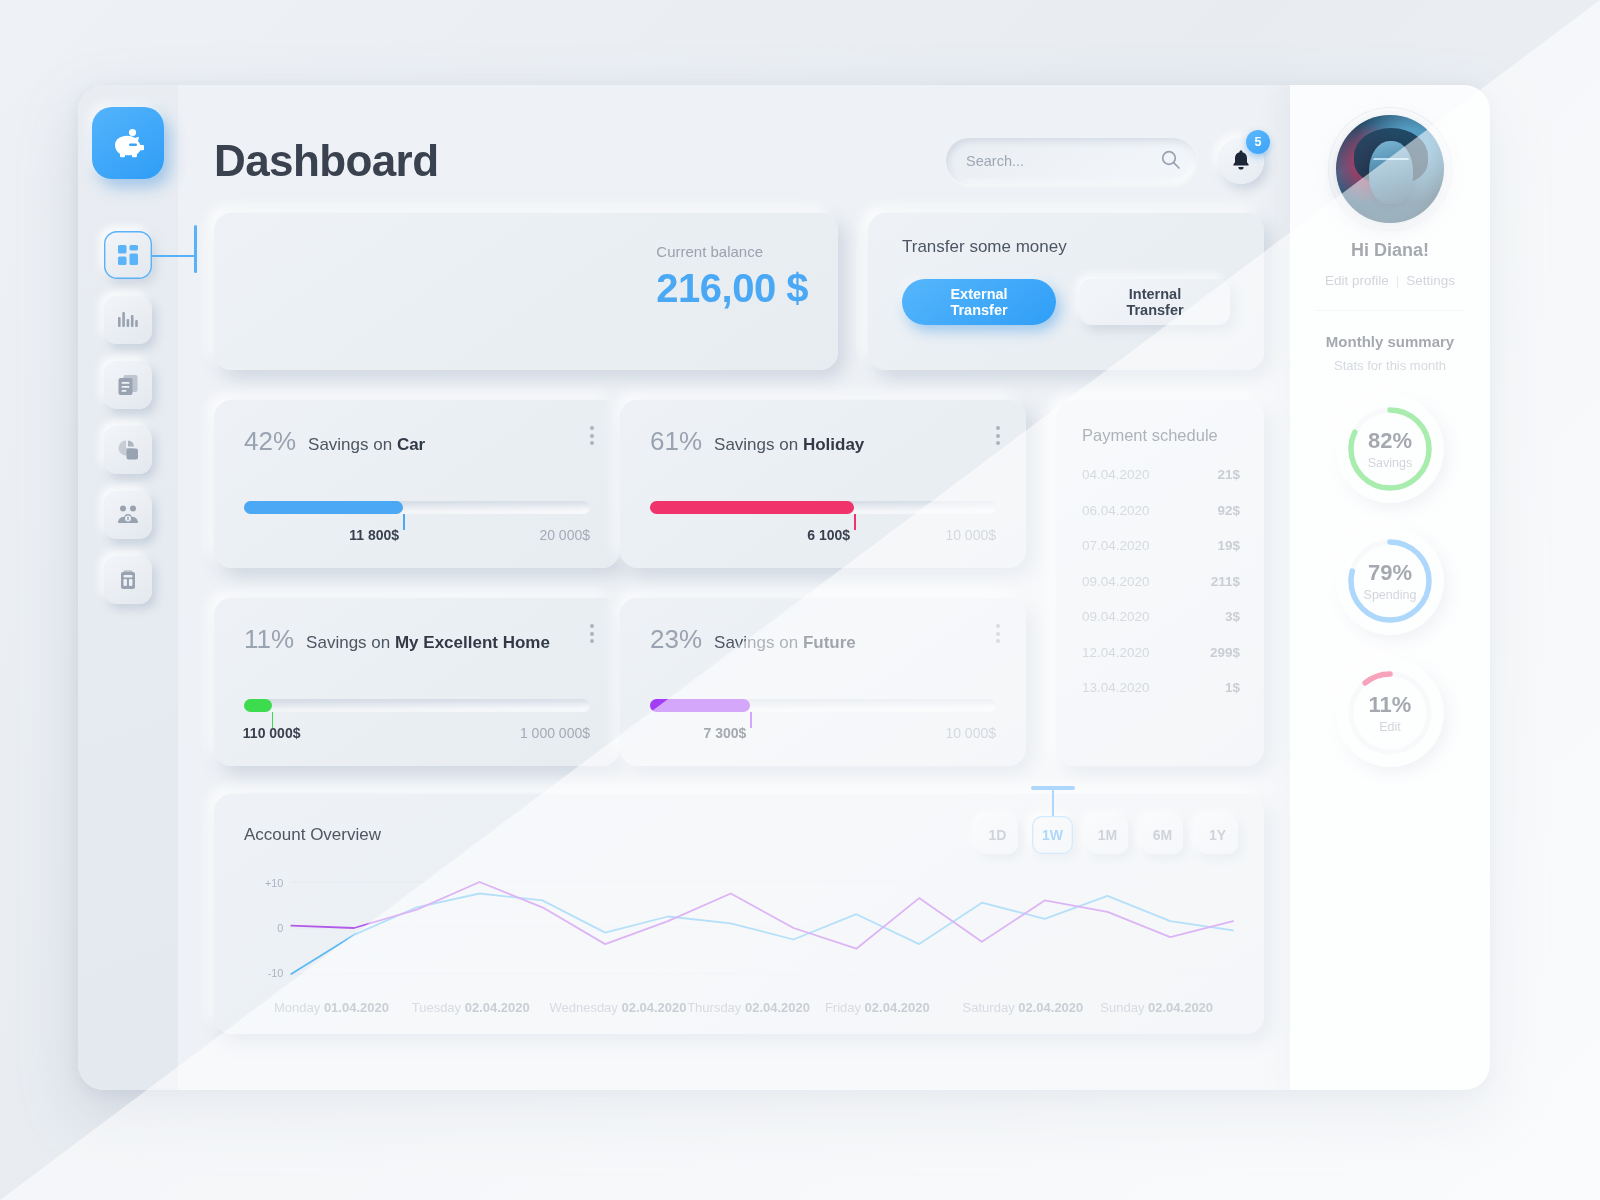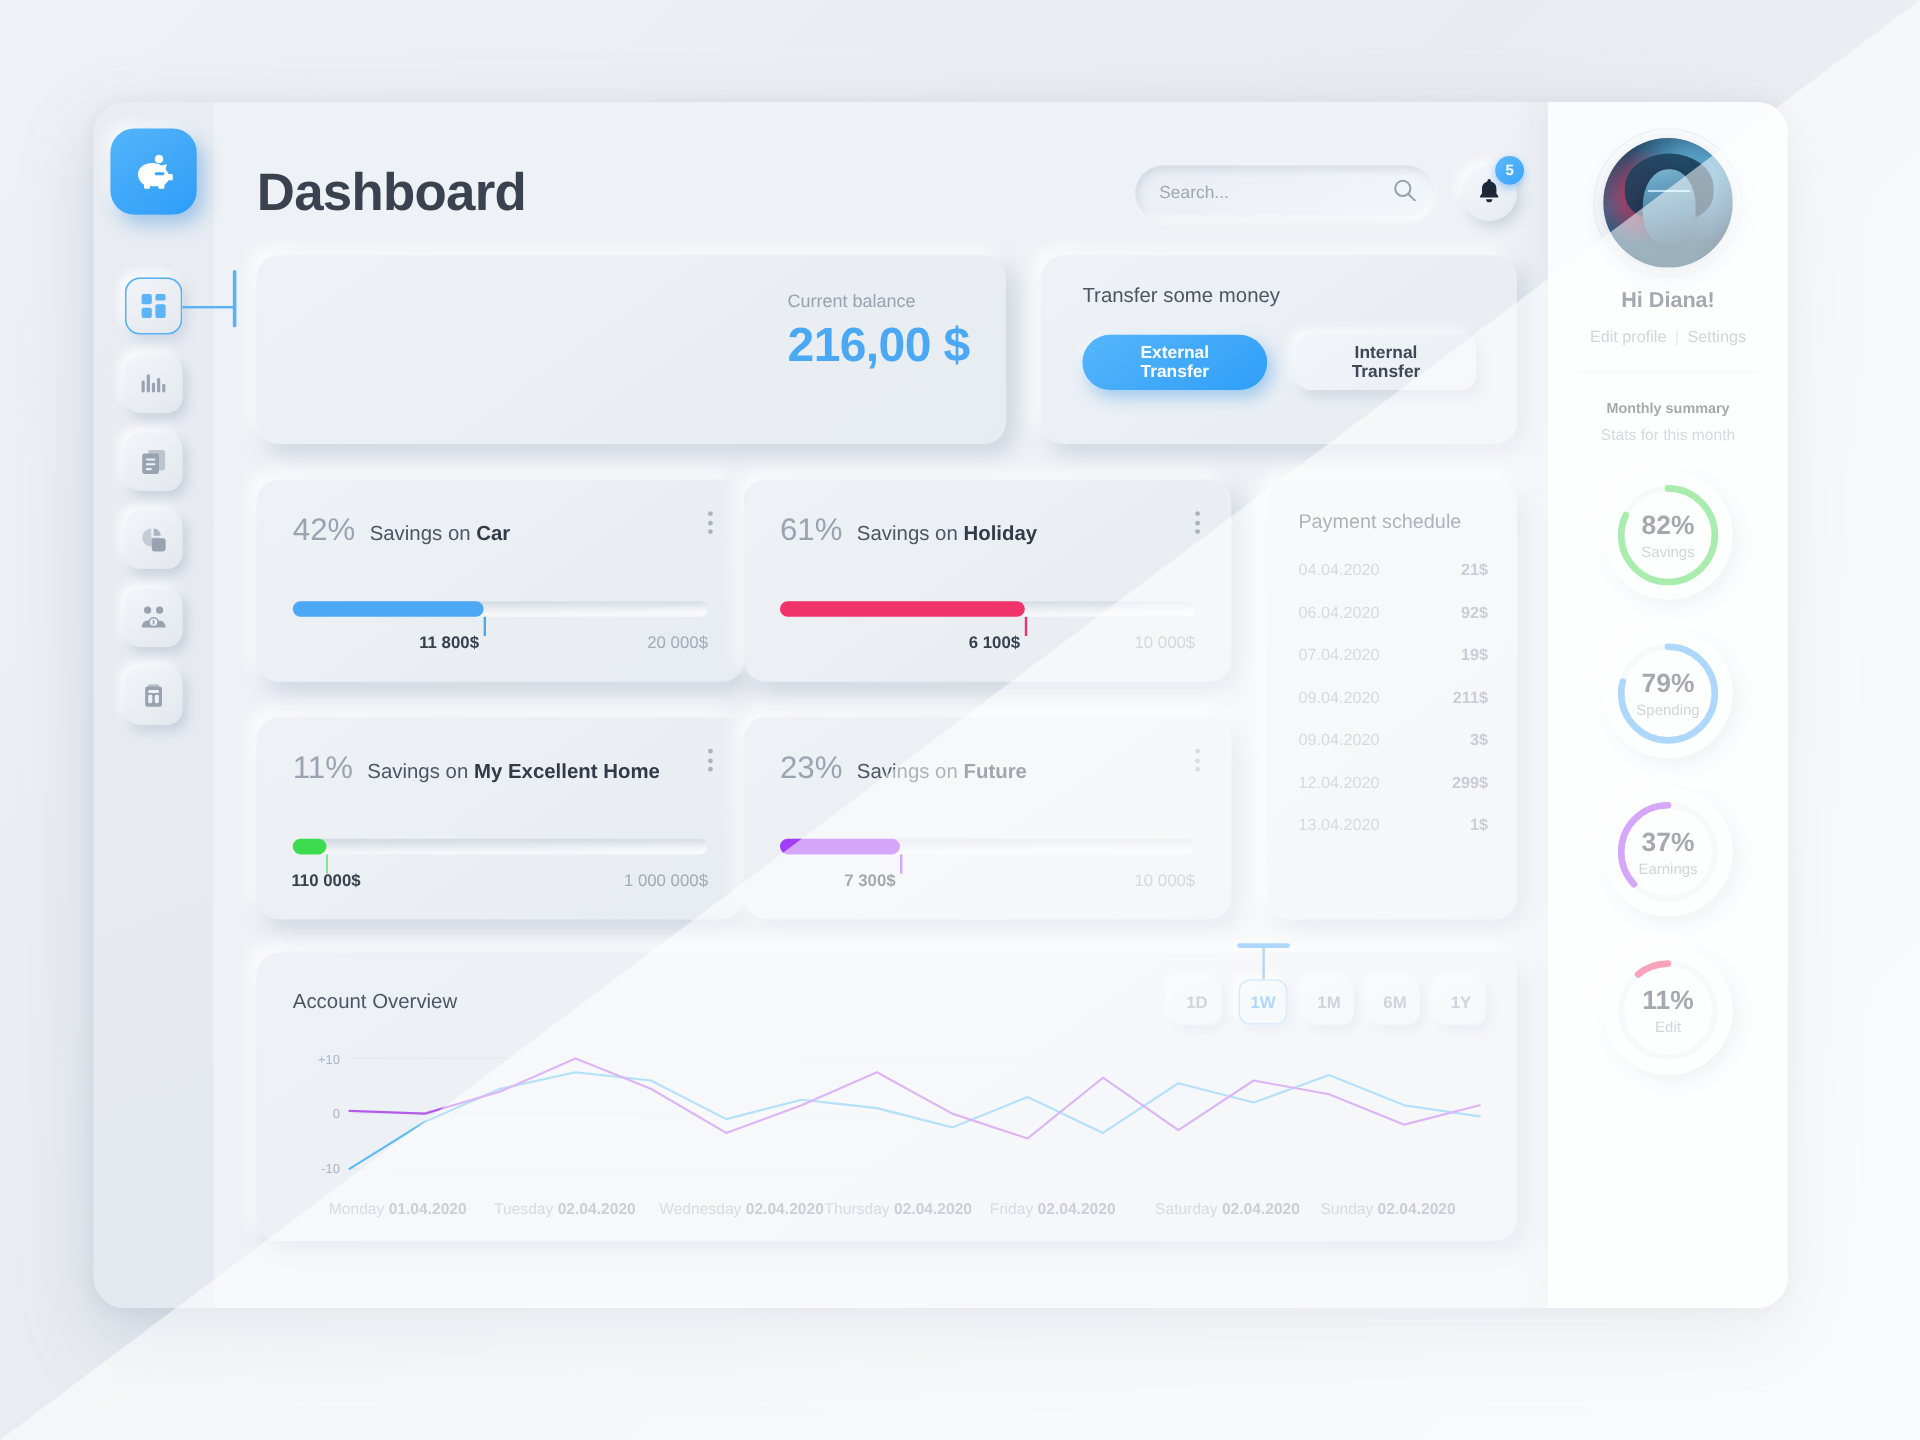--- a/index.html
+++ b/index.html
@@ -305,21 +305,21 @@
     position: absolute; left: 34%; top: 40%;
     width: 34%; height: 8%;
     border-top: 2px solid rgba(200,235,255,.85);
     border-radius: 2px;
   }
   #hi-name { font-size: 18px; font-weight: bold; color: #39414f; margin-top: 17px; }
   #profile-links { margin-top: 12px; font-size: 13.5px; color: #9aa3b0; display: flex; gap: 7px; }
   #profile-links span { cursor: pointer; }
   #profile-links .sep { color: #c7ced8; cursor: default; }
   .divider { width: 150px; height: 1px; background: #e6eaef; margin: 22px 0 0 0; }
-  #summary-title { font-size: 12px; font-weight: bold; color: #39414f; margin-top: 22px; }
+  #summary-title { font-size: 15px; font-weight: bold; color: #39414f; margin-top: 22px; }
   #summary-sub { font-size: 13px; color: #a4adba; margin-top: 8px; }
 
   .ring-list { margin-top: 22px; display: flex; flex-direction: column; gap: 24px; align-items: center; }
   .ring {
     width: 108px; height: 108px; position: relative;
     display: flex; align-items: center; justify-content: center;
   }
   .ring .plate {
     position: absolute; inset: 0; border-radius: 50%;
     background: #fbfcfd;
@@ -643,31 +643,20 @@
           </svg>
           <div class="rtxt">
             <div class="rpct">79%</div>
             <div class="rlab">Spending</div>
           </div>
         </div>
         <div class="ring">
           <div class="plate"></div>
           <svg viewBox="0 0 108 108" width="108" height="108">
             <circle cx="54" cy="54" r="39" fill="none" stroke="#eef1f5" stroke-width="5"></circle>
-            <circle cx="54" cy="54" r="39" fill="none" stroke="#a23cf5" stroke-width="5.5" stroke-linecap="round" stroke-dasharray="90.67 245.04" transform="rotate(-90 54 54) scale(1,-1) translate(0,-108)"></circle>
-          </svg>
-          <div class="rtxt">
-            <div class="rpct">37%</div>
-            <div class="rlab">Earnings</div>
-          </div>
-        </div>
-        <div class="ring">
-          <div class="plate"></div>
-          <svg viewBox="0 0 108 108" width="108" height="108">
-            <circle cx="54" cy="54" r="39" fill="none" stroke="#eef1f5" stroke-width="5"></circle>
             <circle cx="54" cy="54" r="39" fill="none" stroke="#f0336a" stroke-width="5.5" stroke-linecap="round" stroke-dasharray="26.95 245.04" transform="rotate(-90 54 54) scale(1,-1) translate(0,-108)"></circle>
           </svg>
           <div class="rtxt">
             <div class="rpct">11%</div>
             <div class="rlab">Edit</div>
           </div>
         </div>
       </div>
   </div>
 

